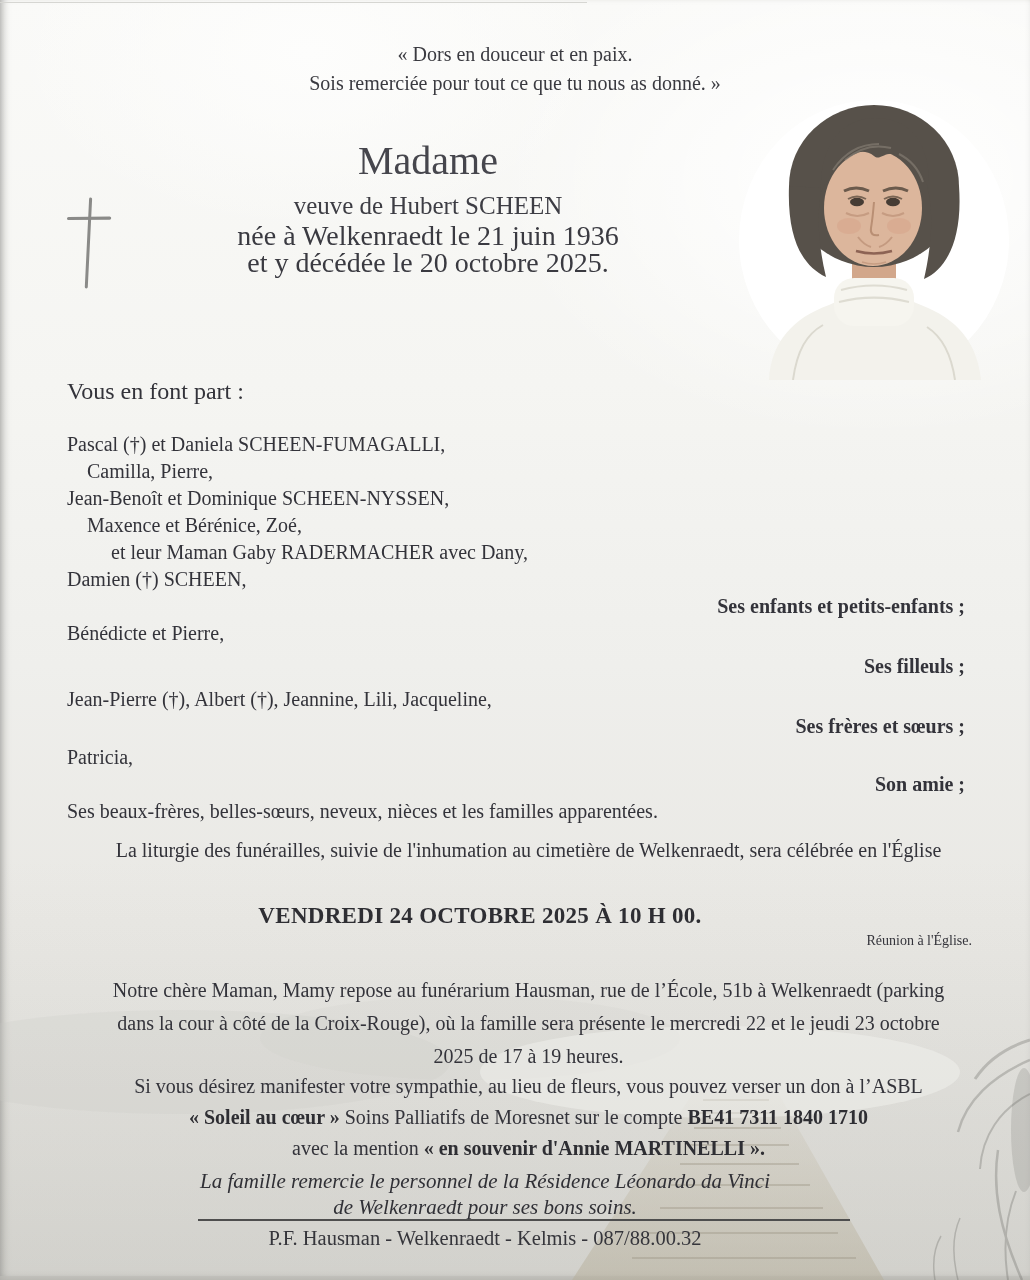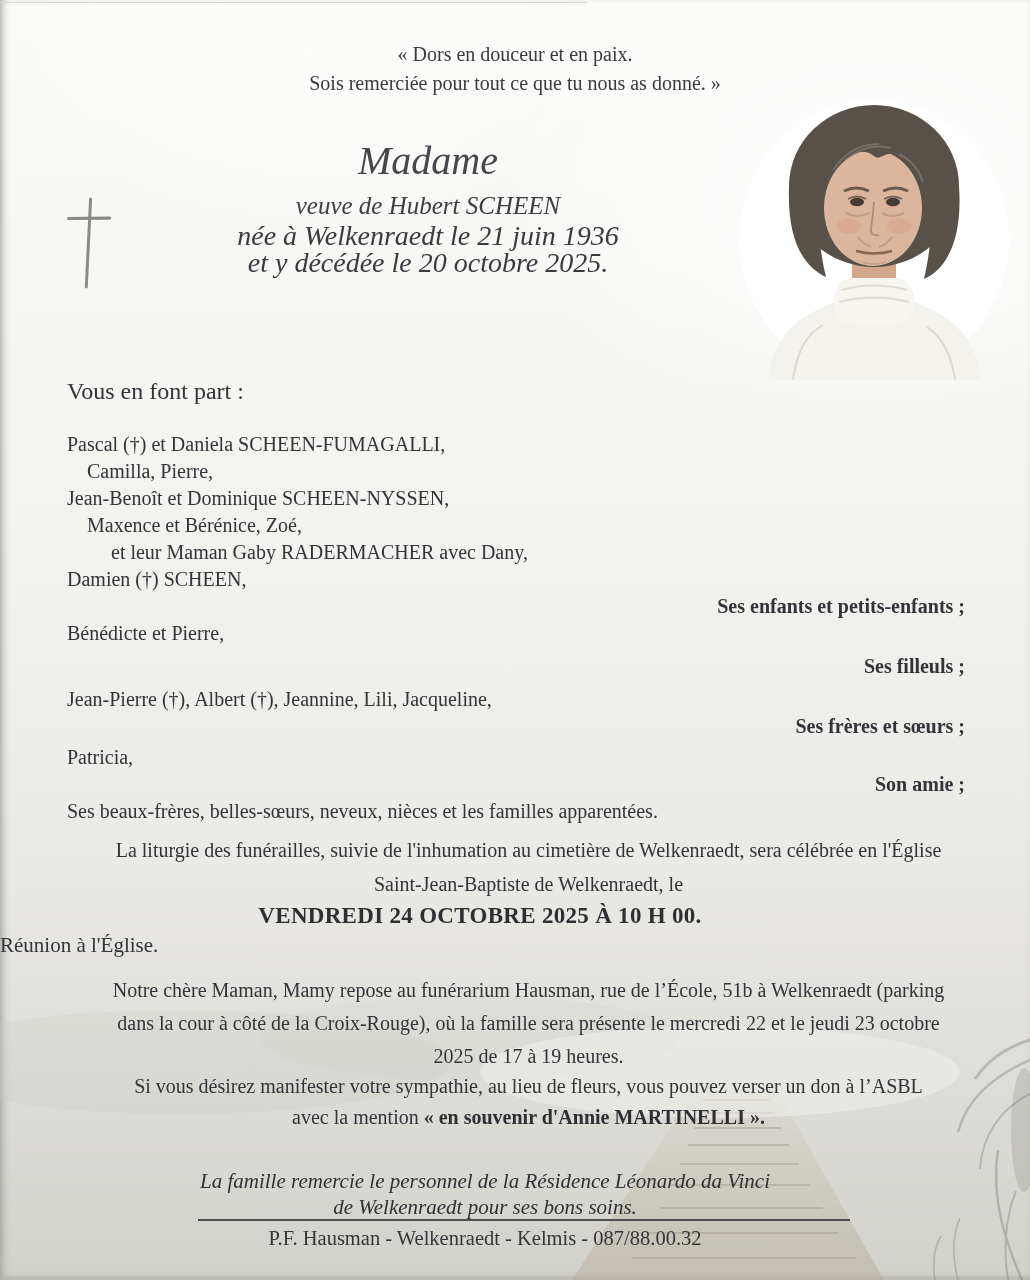--- a/index.html
+++ b/index.html
@@ -20,21 +20,21 @@
   .scanband-bottom{position:absolute;bottom:0;left:0;width:100%;height:4px;background:#c4c3bf;opacity:.65;}
   .watermark{position:absolute;top:0;left:0;pointer-events:none;}
 
   .quote{position:absolute;top:40px;left:0;right:0;text-align:center;
          font-size:20px;line-height:29px;color:#3a3a40;}
 
   .cross{position:absolute;left:62px;top:186px;}
 
   .portrait{position:absolute;left:733px;top:90px;width:282px;height:290px;}
 
-  .titleblock{position:absolute;left:118px;top:136px;width:620px;text-align:center;color:#46464d;font-style:italic;}
+  .titleblock{position:absolute;left:118px;top:136px;width:620px;text-align:center;color:#46464d;}
   .t-madame{font-size:40px;line-height:50px;}
   .t-name{font-size:43px;line-height:52px;}
   .t-veuve{font-size:25px;line-height:32px;margin-top:4px;color:#3d3d44;}
   .t-small{font-size:28px;line-height:27px;color:#3a3a41;}
 
   .intro{position:absolute;left:67px;top:378px;font-size:24px;}
 
   .family{position:absolute;left:67px;right:65px;top:431px;font-size:20px;line-height:27px;}
   .fl{white-space:nowrap;}
   .ind1{padding-left:20px;}
@@ -43,21 +43,21 @@
   .g4{margin-top:4px;}  .g6{margin-top:6px;}
 
   .para{position:absolute;left:67px;right:40px;font-size:20px;}
   .liturgy{top:833px;line-height:34px;}
   .repose{top:974px;line-height:33px;}
   .donation{top:1071px;line-height:31px;}
   .para > div{white-space:nowrap;text-align:center;}
 
   .datebold{position:absolute;left:0;right:70px;top:903px;text-align:center;
             font-weight:bold;font-size:23px;letter-spacing:.3px;color:#2e2e33;}
-  .meeting{position:absolute;left:0;right:58px;top:933px;text-align:left;font-size:21px;}
+  .meeting{position:absolute;left:0;right:58px;top:933px;text-align:right;font-size:14px;}
 
   .b{font-weight:bold;color:#2e2e33;}
 
   .thanks{position:absolute;left:0;right:60px;top:1169px;text-align:center;
           font-style:italic;font-size:21px;line-height:25.5px;color:#303036;}
   .divider{position:absolute;left:198px;top:1219px;width:652px;height:2px;background:#4e4e4e;}
   .footer{position:absolute;left:0;right:60px;top:1227px;text-align:center;font-size:20.5px;color:#35353b;}
 </style>
 </head>
 <body>
@@ -187,35 +187,37 @@
     <div class="rright g6">Ses filleuls ;</div>
     <div class="fl g6">Jean-Pierre (†), Albert (†), Jeannine, Lili, Jacqueline,</div>
     <div class="rright">Ses frères et sœurs ;</div>
     <div class="fl g4">Patricia,</div>
     <div class="rright">Son amie ;</div>
     <div class="fl">Ses beaux-frères, belles-sœurs, neveux, nièces et les familles apparentées.</div>
   </div>
 
   <div class="para liturgy">
     <div>La liturgie des funérailles, suivie de l'inhumation au cimetière de Welkenraedt, sera célébrée en l'Église</div>
-    <div>Saint-Jean-Baptiste de Welkenraedt, le</div>
   </div>
 
   <div class="datebold">VENDREDI 24 OCTOBRE 2025 À 10 H 00.</div>
   <div class="meeting">Réunion à l'Église.</div>
 
   <div class="para repose">
     <div>Notre chère Maman, Mamy repose au funérarium Hausman, rue de l’École, 51b à Welkenraedt (parking</div>
     <div>dans la cour à côté de la Croix-Rouge), où la famille sera présente le mercredi 22 et le jeudi 23 octobre</div>
     <div>2025 de 17 à 19 heures.</div>
   </div>
 
   <div class="para donation">
     <div>Si vous désirez manifester votre sympathie, au lieu de fleurs, vous pouvez verser un don à l’ASBL</div>
     <div>
+      <span class="b">« Soleil au cœur »</span><span> Soins Palliatifs de Moresnet sur le compte </span><span class="b">BE41 7311 1840 1710</span>
+    </div>
+    <div>
       <span>avec la mention  </span><span class="b">« en souvenir d'Annie MARTINELLI ».</span>
     </div>
   </div>
 
   <div class="thanks">
     <div>La famille remercie le personnel de la Résidence Léonardo da Vinci</div>
     <div>de Welkenraedt pour ses bons soins.</div>
   </div>
 
   <div class="divider"></div>

